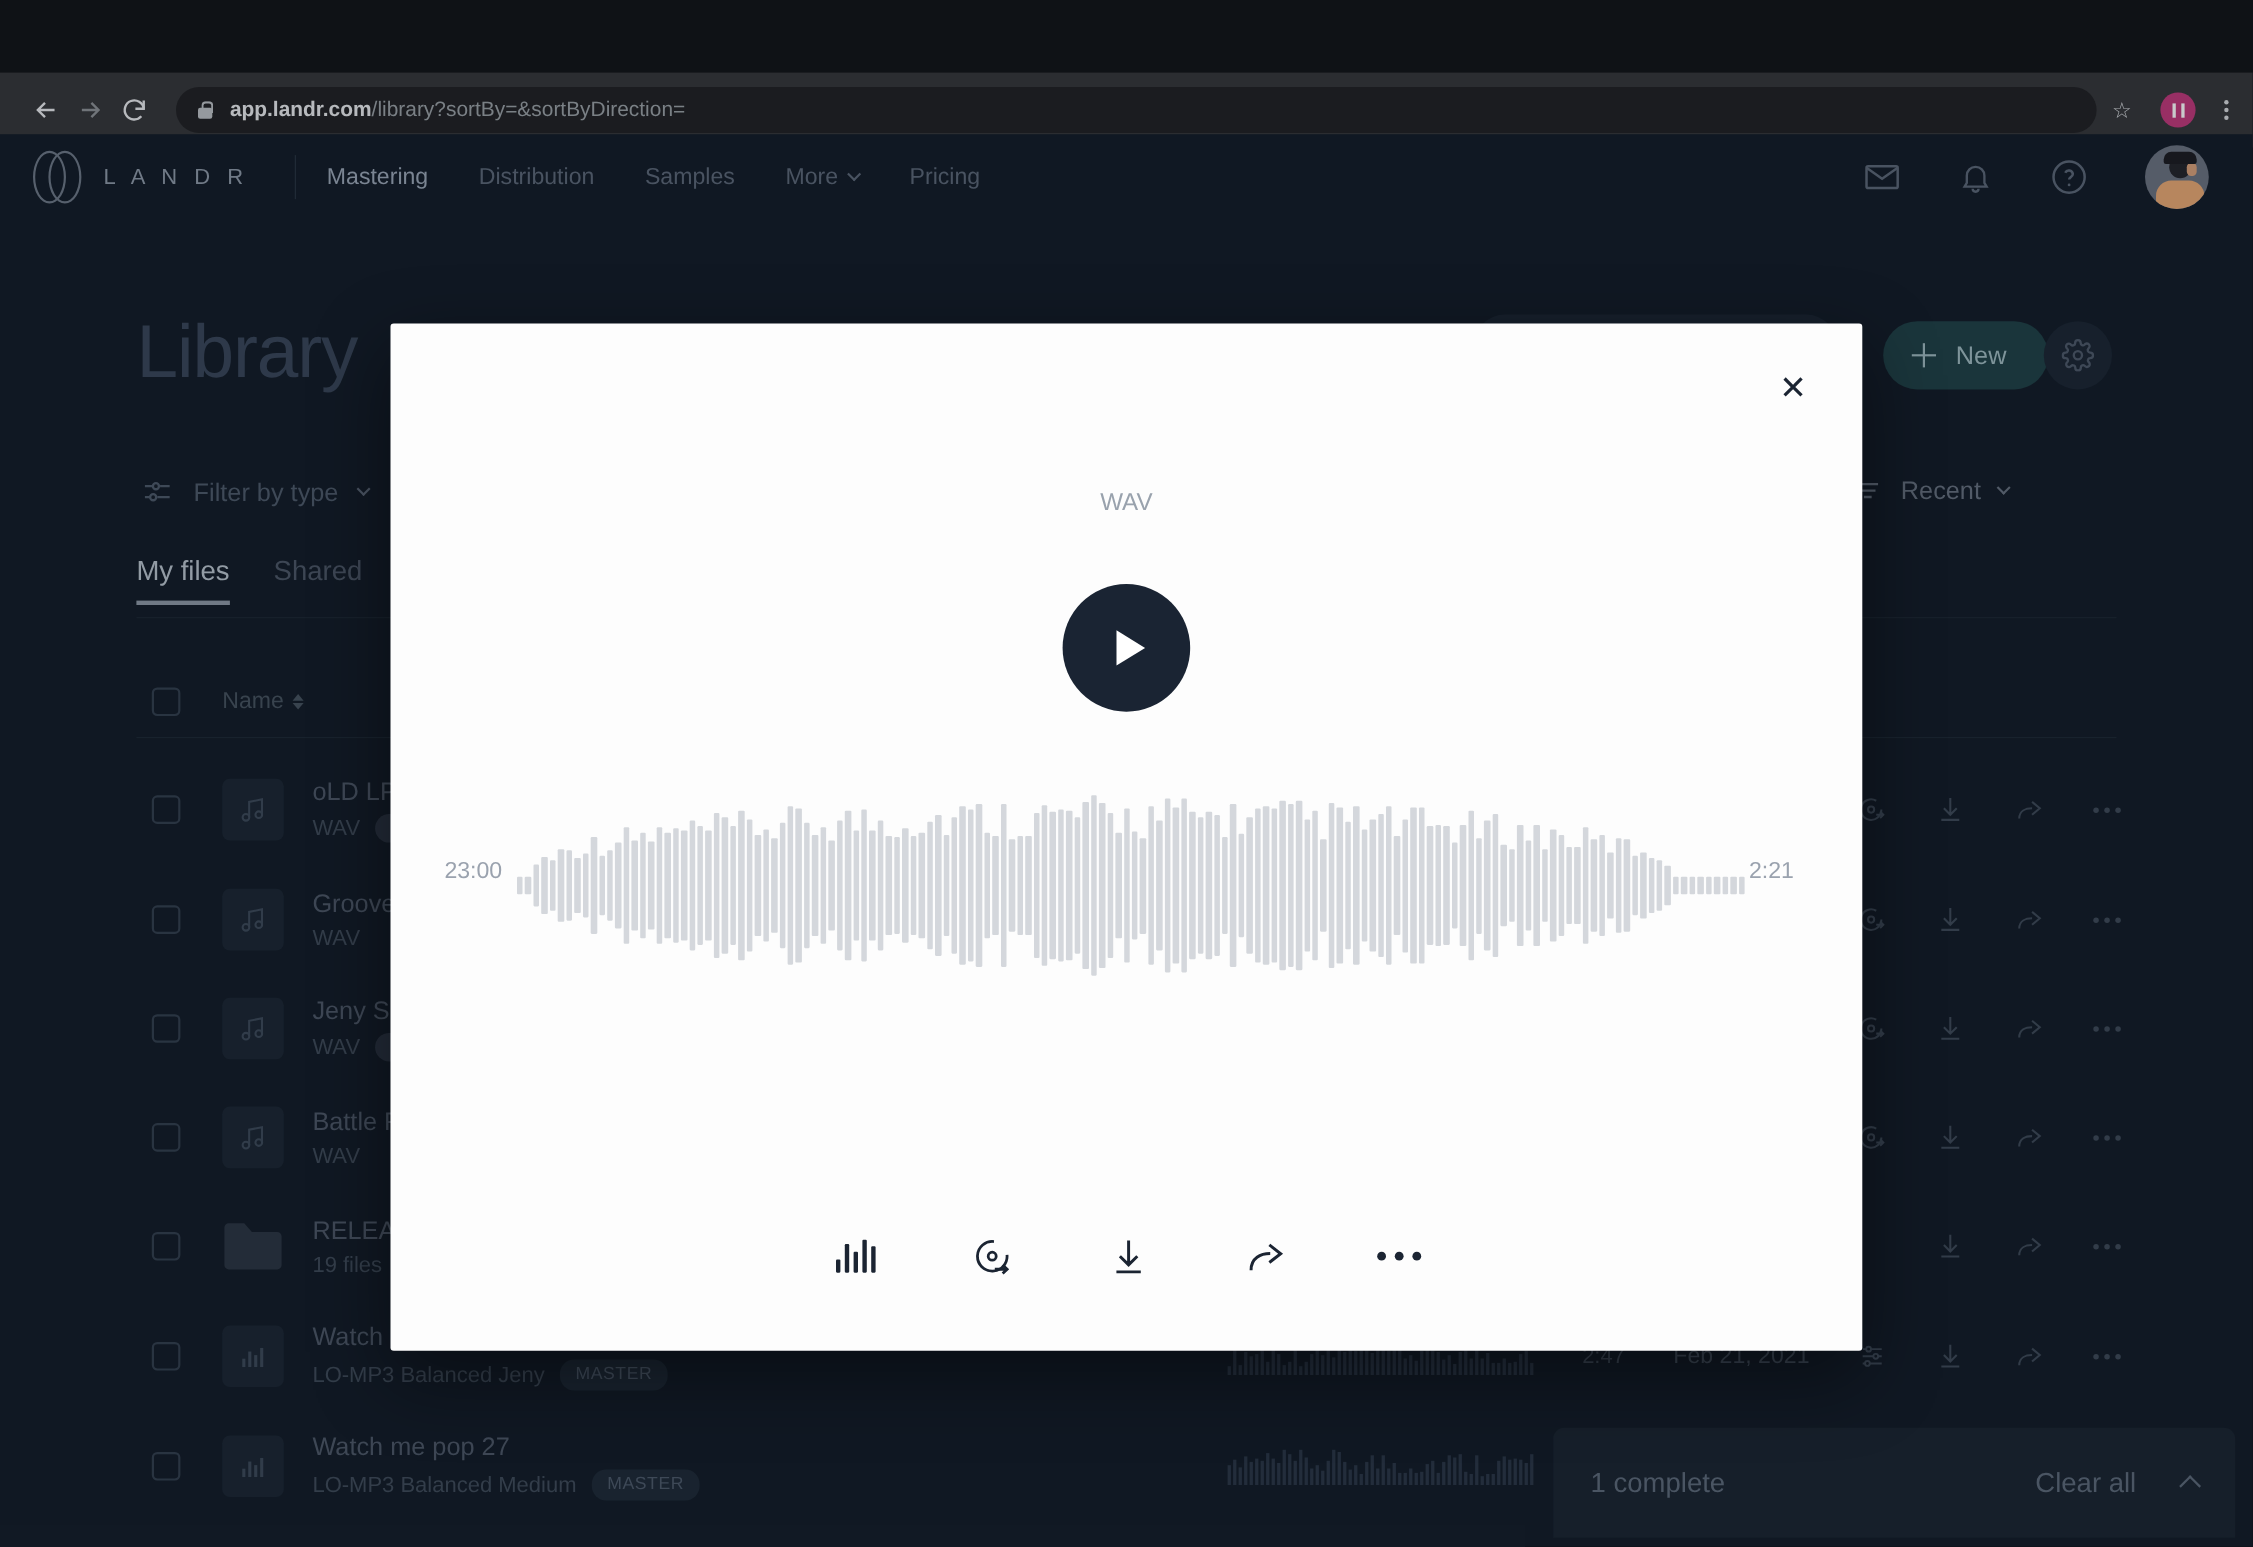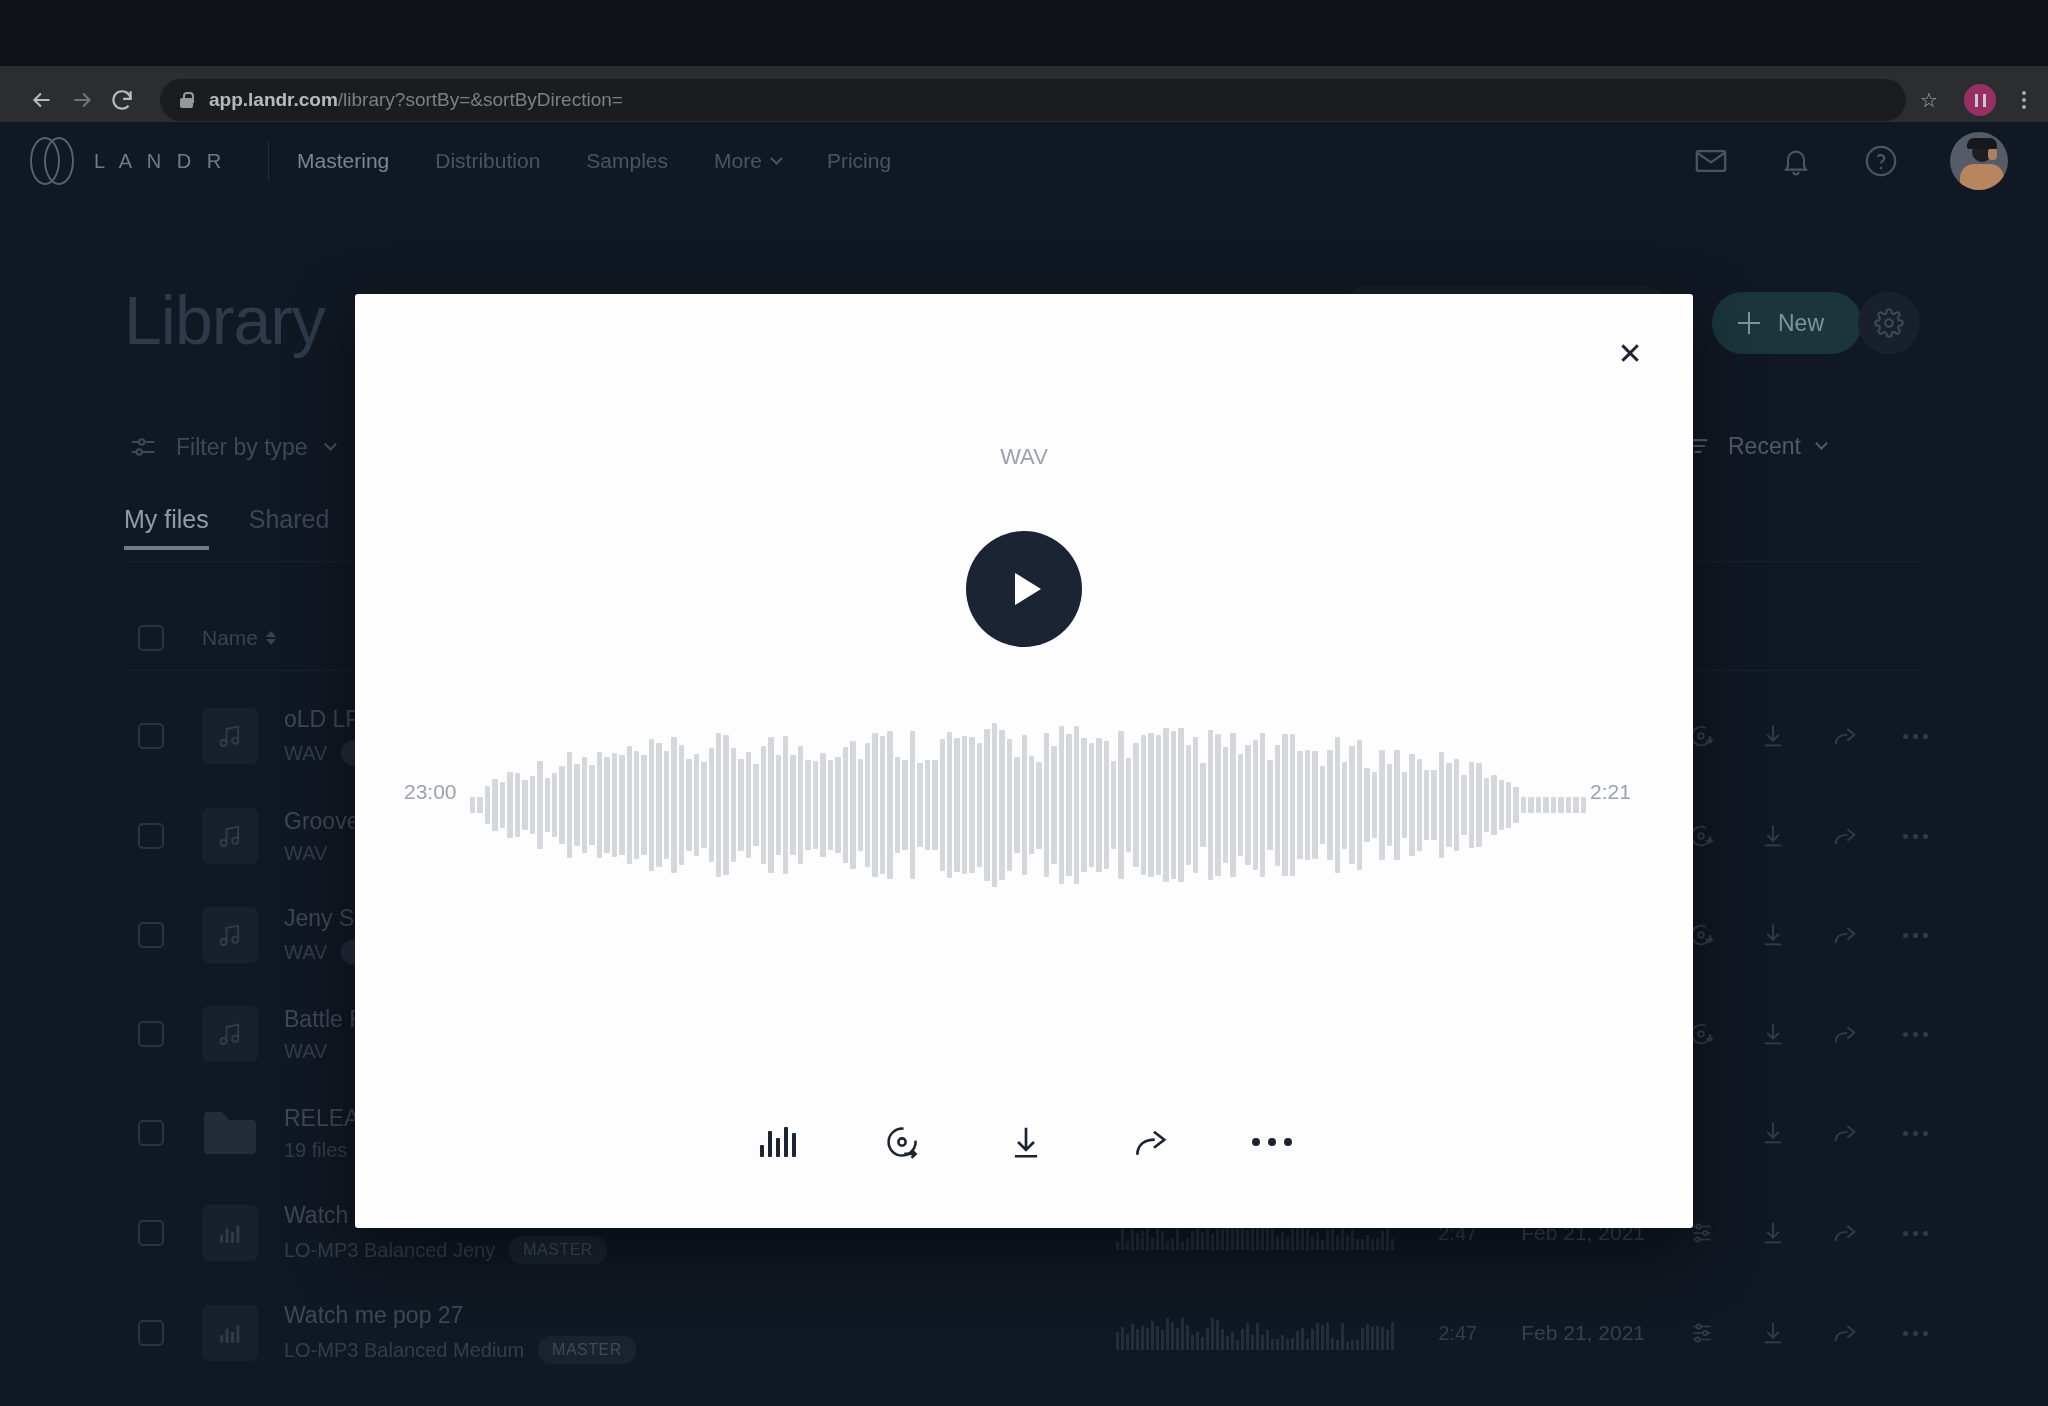--- a/index.html
+++ b/index.html
@@ -788,20 +788,27 @@
           </svg>
         </span>
       <span class="dots">
           <b></b>
           <b></b>
           <b></b>
         </span>
     </span>
   </div>
 
+  <div class="toast">
+    <span class="toast-label">1 complete</span>
+    <span class="toast-right">
+      <span class="toast-clear">Clear all</span>
+      <span class="chev-up"></span>
+    </span>
+  </div>
 
   <div class="backdrop"></div>
   <div class="modal">
     <div class="modal-close" style="position:absolute;top:38px;right:42px">✕</div>
     <div style="position:absolute;top:150px;left:0;width:100%;text-align:center;color:#99a2ad;font-size:22px">WAV</div>
     <div class="play-btn" style="top:237px">
       <span class="play-tri"></span>
     </div>
     <div style="position:absolute;top:486px;left:49px;color:#9aa2ae;font-size:21px">23:00</div>
     <div style="position:absolute;top:486px;left:1235px;color:#9aa2ae;font-size:21px">2:21</div>

